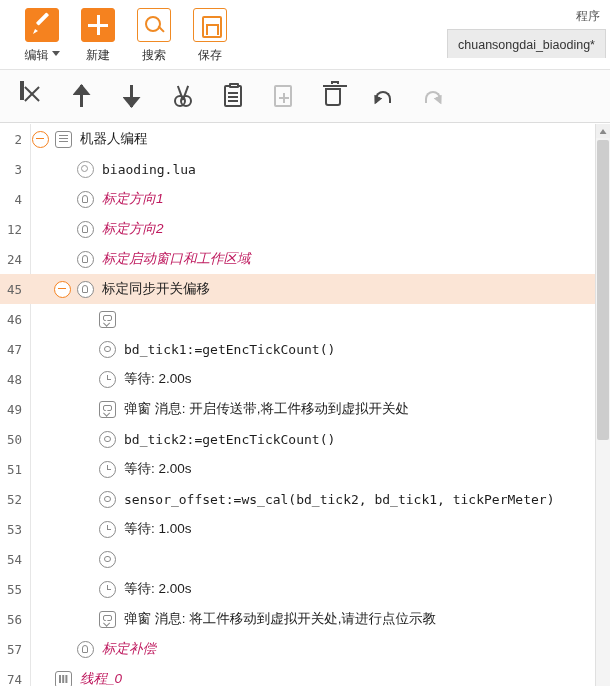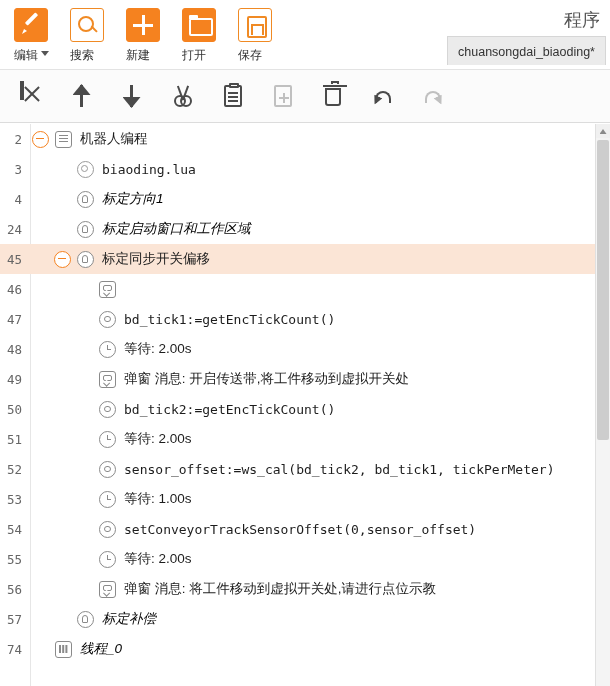--- a/index.html
+++ b/index.html
@@ -24,21 +24,21 @@
     display: flex;
     align-items: flex-start;
     padding: 4px 0 0 14px;
     box-sizing: border-box;
     position: relative;
   }
   .ribbon-btn {
     width: 56px;
     display: flex;
     flex-direction: column;
-    align-items: flex-start;
+    align-items: center;
     justify-content: flex-start;
     cursor: pointer;
     padding-top: 4px;
   }
   .ribbon-icon {
     width: 34px;
     height: 34px;
     border: 1.6px solid #f08a24;
     border-radius: 3px;
     position: relative;
@@ -148,21 +148,21 @@
     width: 9px; height: 9px;
     border: 2.2px solid #f08a24;
     border-bottom: none;
   }
   .ribbon-right {
     margin-left: auto;
     text-align: right;
     padding-right: 4px;
   }
   .prog-label {
-    font-size: 18px;
+    font-size: 12px;
     color: #555;
     padding: 4px 6px 0 0;
   }
   .file-tab {
     display: inline-block;
     margin-top: 4px;
     background: #ebebeb;
     border: 1px solid #d6d6d6;
     border-bottom: none;
     padding: 8px 10px 6px 10px;
@@ -515,21 +515,21 @@
     font-size: 13.5px;
     color: #1d1d1d;
     white-space: nowrap;
   }
   .label.mono {
     font-family: "DejaVu Sans Mono", monospace;
     font-size: 13px;
   }
   .label.italic {
     font-style: italic;
-    color: #000000;
+    color: #be185d;
   }
   
   .vscroll {
     position: absolute;
     right: 0;
     top: 124px;
     bottom: 0;
     width: 14px;
     background: #f4f4f4;
     border-left: 1px solid #e0e0e0;
@@ -564,36 +564,30 @@
   <div class="ribbon-btn with-caret">
     <div class="ribbon-icon filled">
         <span class="g-pencil"></span>
       </div>
     <div class="ribbon-label-row">
       <span class="ribbon-label">编辑</span>
       <span class="caret-down"></span>
     </div>
   </div>
   <div class="ribbon-btn">
+    <div class="ribbon-icon filled">
+        <span class="g-plus"></span>
+      </div>
+    <span class="ribbon-label">新建</span>
+  </div>
+  <div class="ribbon-btn">
     <div class="ribbon-icon">
         <span class="g-mag"></span>
       </div>
     <span class="ribbon-label">搜索</span>
-  </div>
-  <div class="ribbon-btn">
-    <div class="ribbon-icon filled">
-        <span class="g-plus"></span>
-      </div>
-    <span class="ribbon-label">新建</span>
-  </div>
-  <div class="ribbon-btn">
-    <div class="ribbon-icon filled">
-        <span class="g-folder"></span>
-      </div>
-    <span class="ribbon-label">打开</span>
   </div>
   <div class="ribbon-btn">
     <div class="ribbon-icon">
         <span class="g-save"></span>
       </div>
     <span class="ribbon-label">保存</span>
   </div>
 
   <div class="ribbon-right">
     <div class="prog-label">程序</div>
@@ -669,20 +663,27 @@
         <span class="label mono">biaoding.lua</span>
       </div>
       <div class="row">
         <span class="lineno">4</span>
         <span class="indent" style="width: 26px;"></span>
         <span class="indent" style="width: 23px;"></span>
         <span class="node-icon proc"></span>
         <span class="label italic">标定方向1</span>
       </div>
       <div class="row">
+        <span class="lineno">12</span>
+        <span class="indent" style="width: 26px;"></span>
+        <span class="indent" style="width: 23px;"></span>
+        <span class="node-icon proc"></span>
+        <span class="label italic">标定方向2</span>
+      </div>
+      <div class="row">
         <span class="lineno">24</span>
         <span class="indent" style="width: 26px;"></span>
         <span class="indent" style="width: 23px;"></span>
         <span class="node-icon proc"></span>
         <span class="label italic">标定启动窗口和工作区域</span>
       </div>
       <div class="row selected">
         <span class="lineno">45</span>
         <span class="indent" style="width: 26px;"></span>
         <span class="toggle"></span>
@@ -742,21 +743,20 @@
         <span class="indent" style="width: 48px;"></span>
         <span class="indent" style="width: 23px;"></span>
         <span class="node-icon clock"></span>
         <span class="label">等待: 1.00s</span>
       </div>
       <div class="row">
         <span class="lineno">54</span>
         <span class="indent" style="width: 48px;"></span>
         <span class="indent" style="width: 23px;"></span>
         <span class="node-icon gear"></span>
-        <span class="label mono">setConveyorTrackSensorOffset(0,sensor_offset)</span>
       </div>
       <div class="row">
         <span class="lineno">55</span>
         <span class="indent" style="width: 48px;"></span>
         <span class="indent" style="width: 23px;"></span>
         <span class="node-icon clock"></span>
         <span class="label">等待: 2.00s</span>
       </div>
       <div class="row">
         <span class="lineno">56</span>

